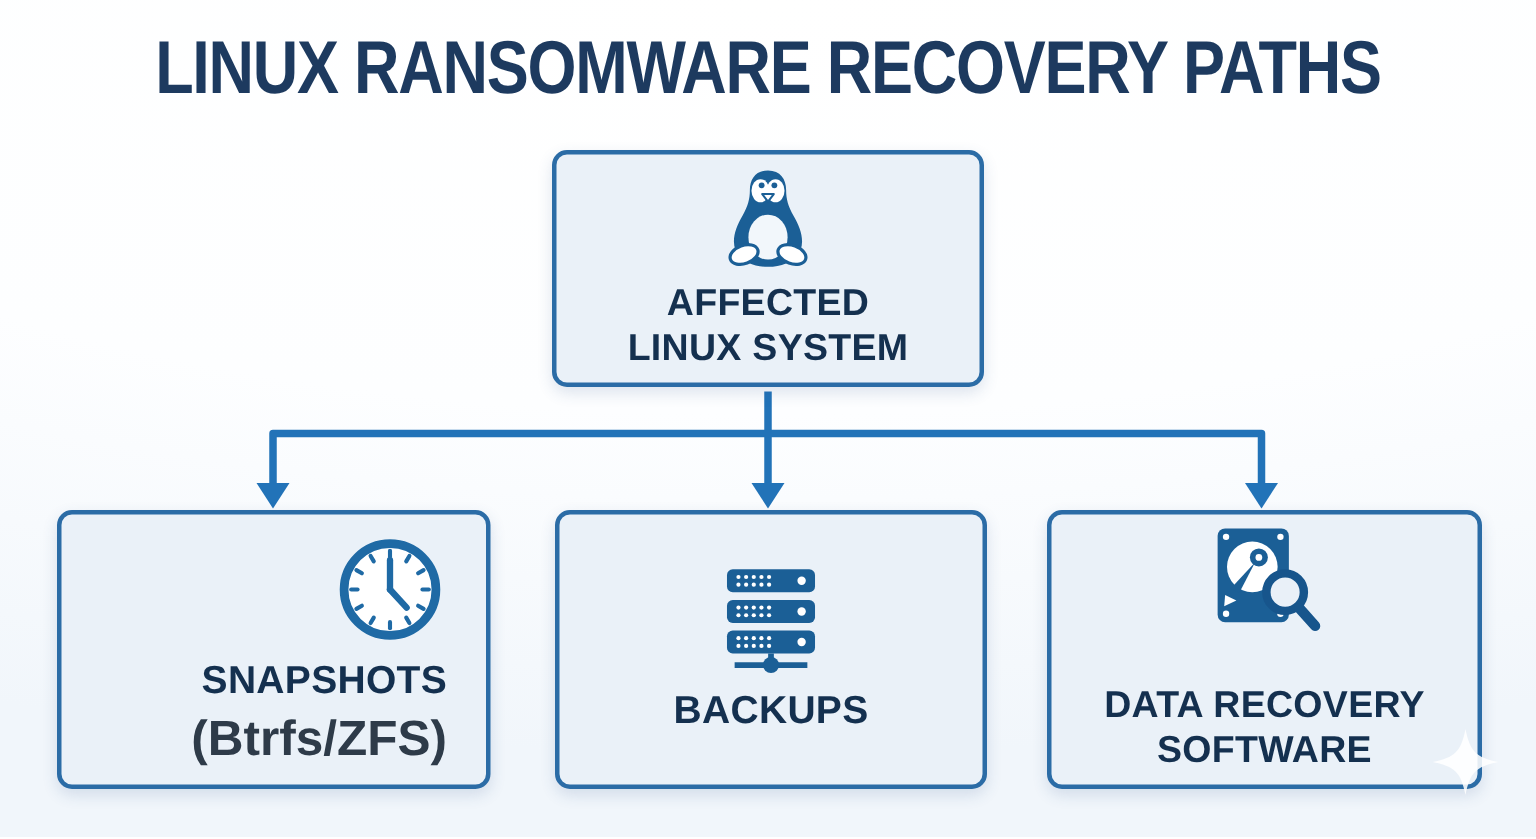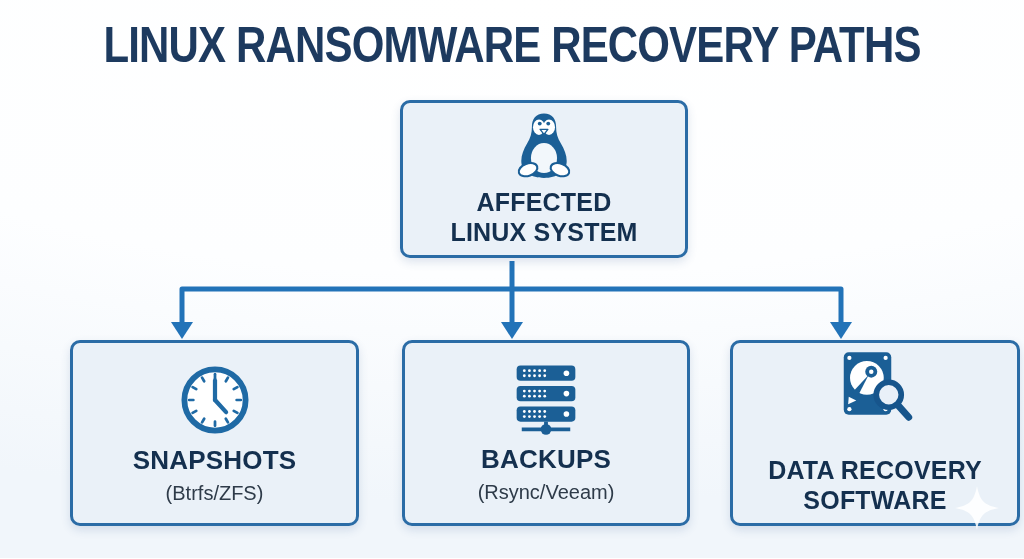--- a/index.html
+++ b/index.html
@@ -36,39 +36,38 @@
     background:#eaf1f8;
     border:3px solid #2b6ca6;
     border-radius:10px;
     box-shadow:0 4px 10px rgba(50,90,140,0.16);
     display:flex;
     flex-direction:column;
     align-items:center;
     justify-content:center;
     gap:7px;
     padding:8px 26px;
-    margin-left:32px;
   }
   .node-root{left:368px;top:100px;width:288px;height:158px;}
-  .node-child-1{left:38px;top:340px;width:289px;height:186px;}
+  .node-child-1{left:38px;top:340px;width:289px;height:186px;align-items:flex-end;}
   .node-child-2{left:370px;top:340px;width:288px;height:186px;}
   .node-child-3{left:698px;top:340px;width:290px;height:186px;justify-content:space-between;}
   .node-label{
     font-size:25px;
     font-weight:800;
     line-height:1.2;
     color:#14304f;
     text-align:center;
     white-space:pre-line;
     letter-spacing:0.2px;
   }
   .node-child-2 .node-label, .node-child-1 .node-label{font-size:26px;}
   .node-sublabel{
-    font-size:20px;
-    font-weight:400;
+    font-size:33px;
+    font-weight:700;
     color:#2e3b49;
     text-align:center;
     line-height:1.1;
     margin-top:-2px;
   }
   .icon{display:block;}
 </style>
 </head>
 <body>
 
@@ -175,21 +174,20 @@
           <circle cx="31" cy="42" r="1.1"></circle>
         <circle cx="48" cy="40" r="2.2"></circle>
       </g>
       <g stroke="#1b5f96" stroke-width="3" fill="none">
         <line x1="32" y1="46" x2="32" y2="52"></line>
         <line x1="13" y1="52" x2="51" y2="52"></line>
       </g>
       <circle cx="32" cy="52" r="4.2" fill="#1b5f96"></circle>
     </svg>
     <div class="node-label">BACKUPS</div>
-    <div class="node-sublabel">(Rsync/Veeam)</div>
   </div>
 
   <div class="node node-child-3">
     <svg class="icon" width="80" height="75" viewBox="0 0 64 60" aria-hidden="true">
       <rect x="7" y="1" width="38" height="50" rx="4" fill="#1b5f96"></rect>
       <g fill="#ffffff">
         <circle cx="11.5" cy="5.5" r="1.7"></circle>
         <circle cx="40.5" cy="5.5" r="1.7"></circle>
         <circle cx="11.5" cy="46.5" r="1.7"></circle>
         <circle cx="40.5" cy="46.5" r="1.7"></circle>

